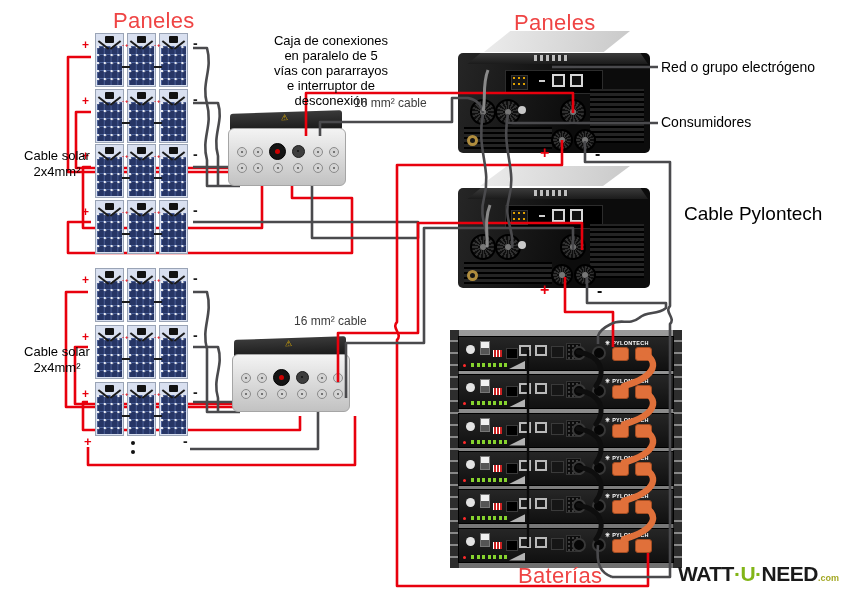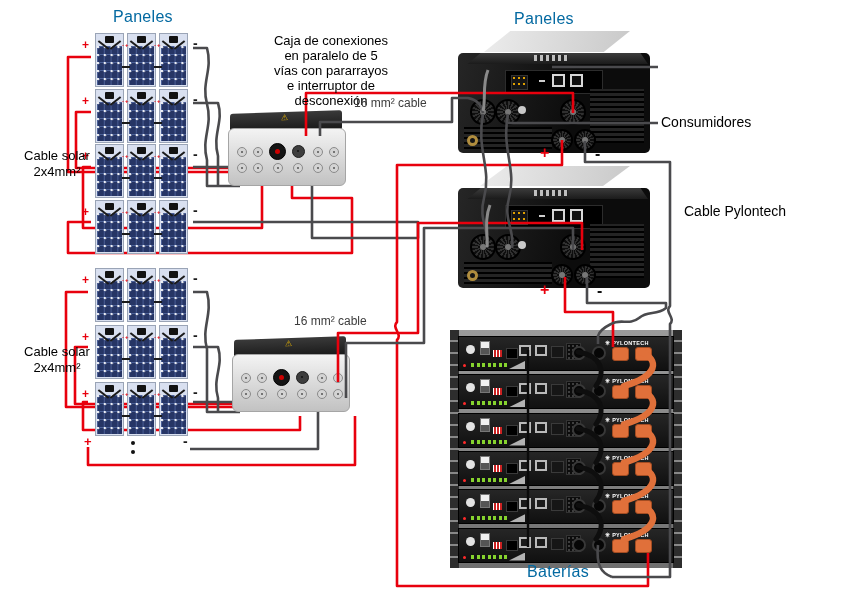--- a/index.html
+++ b/index.html
@@ -3,21 +3,21 @@
 <meta charset="utf-8">
 <style>
   html,body{margin:0;padding:0;background:#fff;font-family:"Liberation Sans",sans-serif;}
   #stage{position:relative;width:841px;height:595px;background:#fff;overflow:hidden;}
   #stage svg{position:absolute;left:0;top:0;pointer-events:none;}
   #wires-back{z-index:0;}
   .comp{position:absolute;z-index:2;}
   #pv-groups{position:absolute;left:0;top:0;width:100%;height:100%;z-index:1;}
   #wires-front{z-index:3;}
   .lbl{position:absolute;z-index:4;color:#000000;white-space:pre-line;}
-  .title{font-size:16px;color:#0369a1;letter-spacing:.3px;}
+  .title{font-size:22px;color:#ef4444;letter-spacing:.3px;}
   .small-lbl{font-size:12px;color:#3c3c3c;}
   .pol{position:absolute;z-index:1;font-weight:bold;font-size:12px;line-height:12px;}
   .pol.plus{color:#e8000d;}
   .pol.minus{color:#1c1c1c;font-size:14px;}
   
   .panel{position:absolute;width:29px;height:54px;background:#d9e0f0;border:1px solid #9aa4b6;box-sizing:border-box;}
   .panel .cells{position:absolute;left:1px;right:1px;top:12px;bottom:1px;background-color:#263565;
     background-image:radial-gradient(circle at 1.2px 1.2px, rgba(255,255,255,.9) 1px, transparent 1.4px),
     linear-gradient(rgba(130,160,225,.4) 1px, transparent 1px),
     linear-gradient(90deg, rgba(130,160,225,.4) 1px, transparent 1px);
@@ -304,22 +304,23 @@
 vías con pararrayos
 e interruptor de
 desconexión</div>
   <div class="lbl" style="left:8px;top:148px;width:98px;text-align:center;font-size:13px;line-height:16px;">Cable solar
 2x4mm²</div>
   <div class="lbl" style="left:8px;top:344px;width:98px;text-align:center;font-size:13px;line-height:16px;">Cable solar
 2x4mm²</div>
   <div class="lbl small-lbl" style="left:354px;top:96px;">16 mm² cable</div>
   <div class="lbl small-lbl" style="left:294px;top:314px;">16 mm² cable</div>
   <div class="lbl title" style="left:514px;top:10px;">Paneles</div>
+  <div class="lbl" style="left:661px;top:59px;font-size:14px;">Red o grupo electrógeno</div>
   <div class="lbl" style="left:661px;top:114px;font-size:14px;">Consumidores</div>
-  <div class="lbl" style="left:684px;top:203px;font-size:14px;">Cable Pylontech</div>
+  <div class="lbl" style="left:684px;top:203px;font-size:19px;">Cable Pylontech</div>
   <div class="lbl title" style="left:518px;top:563px;width:80px;text-align:center;">Baterías</div>
 
   <div class="pol plus" style="left:84px;top:436px;font-size:13px;">+</div>
   <div class="dot" style="left:131px;top:441px;"></div>
   <div class="dot" style="left:131px;top:450px;"></div>
   <div class="pol minus" style="left:183px;top:435px;">-</div>
 
   <div class="comp jbox" id="jbox1" style="left:228px;top:112px;">
     <div class="lid"></div>
     <div class="warn">⚠</div>
@@ -548,14 +549,17 @@
       </g>
     <g id="bat-orange">
         <path d="M641 352 C660 360 658 376 624 386" class="worange"></path>
         <path d="M641 390.3 C660 398.3 658 414.3 624 424.3" class="worange"></path>
         <path d="M641 428.6 C660 436.6 658 452.6 624 462.6" class="worange"></path>
         <path d="M641 466.9 C660 474.9 658 490.9 624 500.9" class="worange"></path>
         <path d="M641 505.2 C660 513.2 658 529.2 624 539.2" class="worange"></path>
       </g>
   </svg>
 
+  <div id="logo">
+    <span>WATT</span><span class="grn">·</span><span class="grn">U</span><span class="grn">·</span><span>NEED</span><span class="tld">.com</span>
+  </div>
 
 </div>
 
 </body></html>

